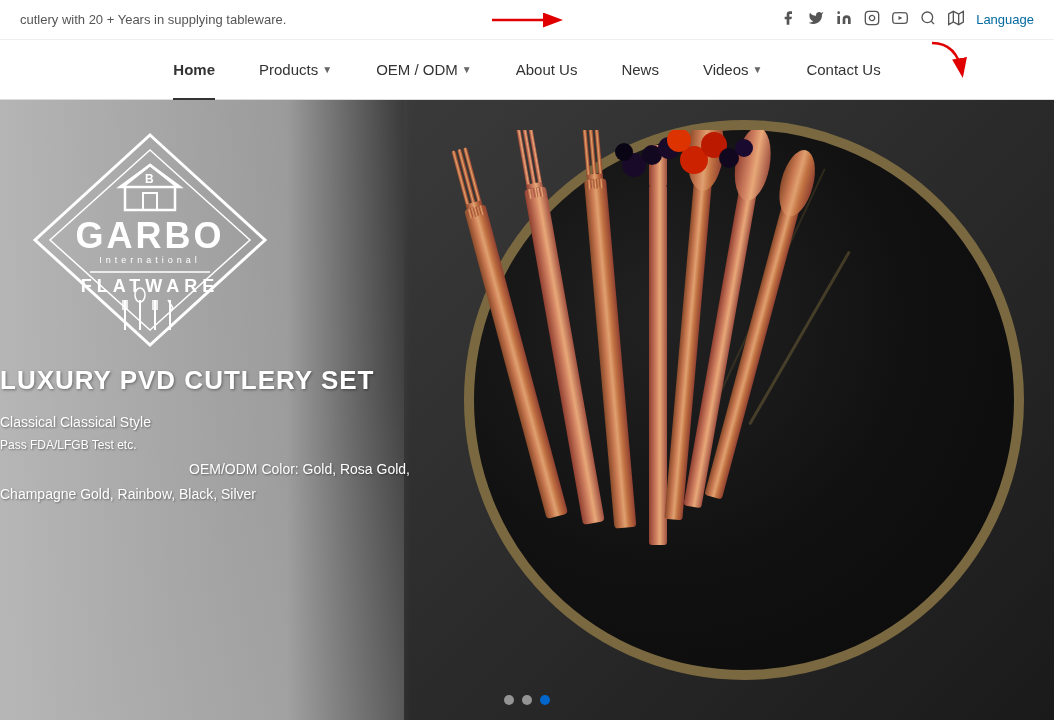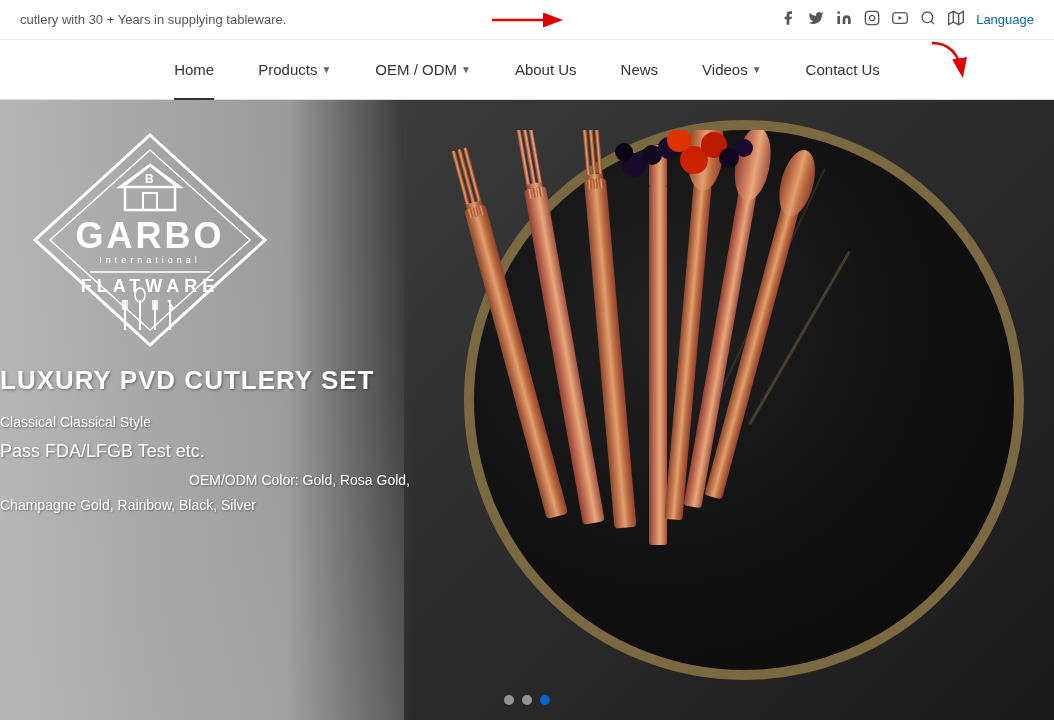--- a/index.html
+++ b/index.html
@@ -61,21 +61,21 @@
       display: flex;
       align-items: center;
       font-size: 15px;
       color: #333;
       cursor: pointer;
       position: relative;
       white-space: nowrap;
     }
     .nav-item.active {
       color: #333;
-      font-weight: 400;
+      font-weight: 700;
     }
     .nav-item.active::after {
       content: '';
       position: absolute;
       bottom: 0;
       left: 22px;
       right: 22px;
       height: 2px;
       background: #333;
     }
@@ -149,21 +149,21 @@
     }
     .map-icon {
       font-size: 16px;
       color: #555;
     }
   </style>
 </head>
 <body>
 
 <div class="top-bar">
-  <span class="top-bar-text">cutlery with 30 + Years in supplying tableware.</span>
+  <span class="top-bar-text">cutlery with 20 + Years in supplying tableware.</span>
 
   <div class="red-arrow">
     <svg viewBox="0 0 80 24" xmlns="http://www.w3.org/2000/svg">
       <defs>
         <marker id="arrowhead" markerWidth="8" markerHeight="6" refX="6" refY="3" orient="auto">
           <polygon points="0 0, 8 3, 0 6" fill="#e00000"></polygon>
         </marker>
       </defs>
       <line x1="2" y1="12" x2="68" y2="12" stroke="#e00000" stroke-width="2.5" marker-end="url(#arrowhead)"></line>
     </svg>
@@ -391,21 +391,21 @@
 
           <line x1="50" y1="0" x2="50" y2="30" stroke="white" stroke-width="2"></line>
           <path d="M48,0 L53,8 L50,10" fill="none" stroke="white" stroke-width="1.5"></path>
         </g>
       </svg>
     </div>
 
     <div style="">
       <h1 style="color:white;font-size:26px;font-weight:900;letter-spacing:1px;text-shadow:1px 1px 3px rgba(0,0,0,0.4);margin-bottom:14px;">LUXURY PVD CUTLERY SET</h1>
       <p style="color:white;font-size:14px;line-height:1.8;text-shadow:1px 1px 2px rgba(0,0,0,0.4);">Classical Classical Style</p>
-      <p style="color:white;font-size:18px;line-height:1.8;text-shadow:1px 1px 2px rgba(0,0,0,0.4);">Pass FDA/LFGB Test etc.</p>
+      <p style="color:white;font-size:12px;line-height:1.8;text-shadow:1px 1px 2px rgba(0,0,0,0.4);">Pass FDA/LFGB Test etc.</p>
       <p style="color:white;font-size:14px;line-height:1.8;text-shadow:1px 1px 2px rgba(0,0,0,0.4);text-align:right;">OEM/ODM Color: Gold, Rosa Gold,</p>
       <p style="color:white;font-size:14px;line-height:1.8;text-shadow:1px 1px 2px rgba(0,0,0,0.4);">Champagne Gold, Rainbow, Black, Silver</p>
     </div>
   </div>
 
   <div class="slider-dots">
     <div class="dot prev"></div>
     <div class="dot prev"></div>
     <div class="dot active"></div>
   </div>

